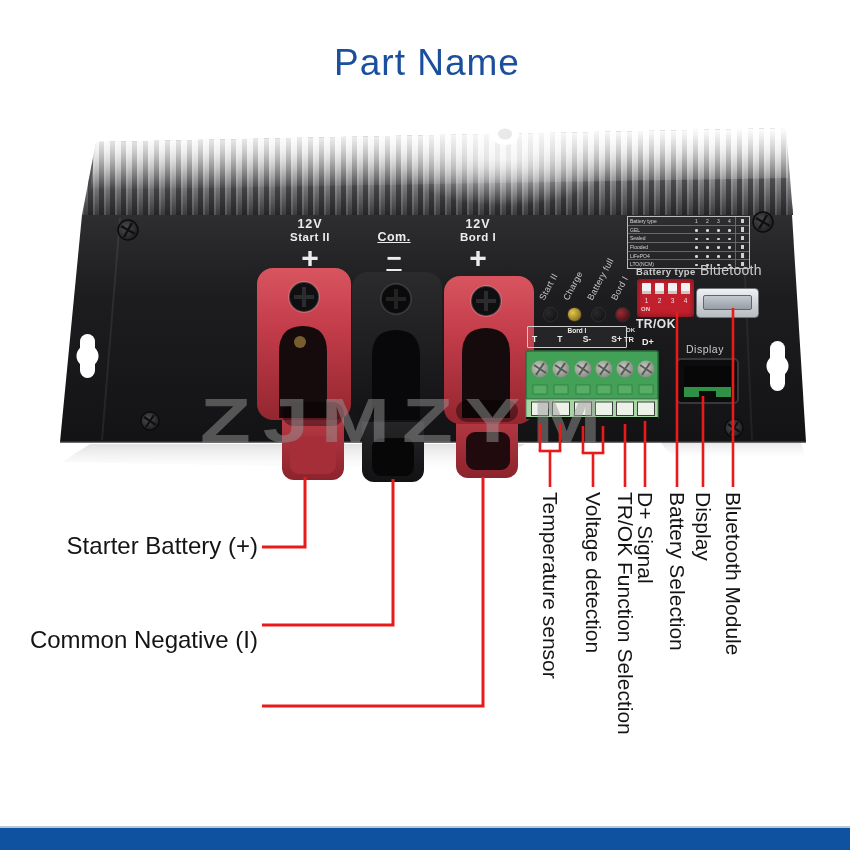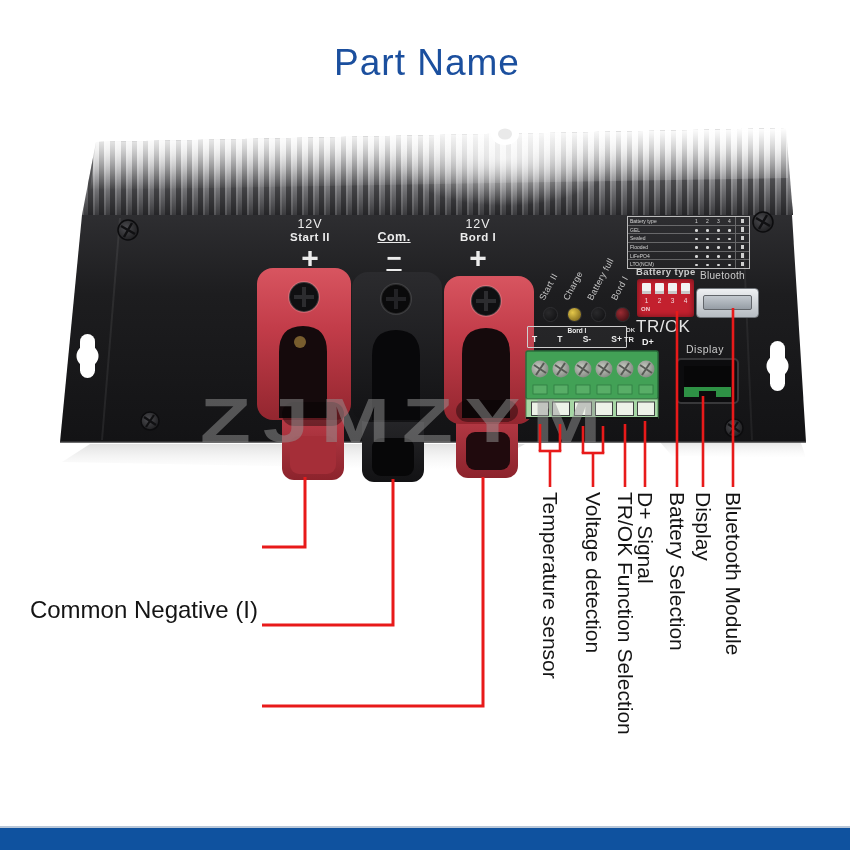--- a/index.html
+++ b/index.html
@@ -4,21 +4,21 @@
 <style>
   html,body{margin:0;padding:0;background:#ffffff;}
   #stage{position:relative;width:850px;height:850px;overflow:hidden;background:#ffffff;
          font-family:"Liberation Sans",sans-serif;}
   .abs{position:absolute;}
   
   #title{left:4px;right:0;top:42px;text-align:center;font-size:37px;letter-spacing:1px;
          font-weight:500;}
   
   .tlabel{width:80px;text-align:center;color:#ececec;line-height:13px;}
-  .tlabel .volt{font-size:12.5px;font-weight:normal;letter-spacing:1px;}
+  .tlabel .volt{font-size:12.5px;font-weight:bold;letter-spacing:1px;}
   .tlabel .tname{font-size:11.5px;font-weight:bold;letter-spacing:.5px;}
   .tlabel .sign{font-size:30px;font-weight:bold;line-height:26px;margin-top:1px;}
   
   #btable{left:627px;top:216px;width:121px;height:51px;border:1.2px solid rgba(225,225,225,.8);
           display:flex;flex-direction:column;color:#d4d4d4;}
   #btable .trow{flex:1;display:flex;align-items:center;border-bottom:.5px solid rgba(220,220,220,.35);}
   #btable .trow:last-child{border-bottom:none;}
   #btable .tlab{flex:1.55;font-size:5px;padding-left:2px;white-space:nowrap;overflow:hidden;}
   #btable .tcell{width:11px;font-size:5px;text-align:center;}
   #btable .dot{display:inline-block;width:2.5px;height:2.5px;border-radius:50%;background:#d8d8d8;}
@@ -27,22 +27,22 @@
   #btable .bar{width:2.5px;height:60%;background:#cfcfcf;}
   .etch{color:#cbcbcb;}
   #battype-label{left:636px;top:266px;font-size:9.5px;font-weight:bold;letter-spacing:.4px;}
   
   #dip{left:637px;top:279px;width:57px;height:38px;background:#c3202e;border-radius:3px;
        box-shadow:inset 0 0 6px rgba(0,0,0,.45);}
   #dip .sw{position:absolute;top:4px;width:9px;height:11px;background:#f2f2f2;border-radius:1px;
        box-shadow:inset 0 -3px 0 #c9c9c9;}
   #dip .num{position:absolute;top:18px;width:9px;text-align:center;font-size:6.5px;color:#f3dadd;}
   #dip .on{position:absolute;left:4px;top:27px;font-size:6px;color:#f0cfd3;font-weight:bold;}
-  #trok{left:636px;top:317px;font-size:17px;font-weight:normal;color:#e4e4e4;letter-spacing:.5px;}
-  #bt-label{left:700px;top:270px;font-size:10px;letter-spacing:.3px;}
+  #trok{left:636px;top:317px;font-size:12px;font-weight:bold;color:#e4e4e4;letter-spacing:.5px;}
+  #bt-label{left:700px;top:262px;font-size:14px;letter-spacing:.3px;}
   #bt-module{left:696px;top:288px;width:61px;height:28px;border-radius:4px;border:1px solid #70757a;
        background:linear-gradient(180deg,#eef0f2,#b6bcc2);}
   #bt-module .inner{margin:6px 6px;height:13px;border-radius:2px;border:1px solid #62666b;
        background:linear-gradient(180deg,#c3c9cf,#969da5);}
   #disp-label{left:686px;top:343px;font-size:10.5px;letter-spacing:.5px;}
   
   .led{width:13px;height:13px;border-radius:50%;border:1.5px solid #2f2f32;}
   .led-dark{background:radial-gradient(circle at 35% 35%,#2a2a2c,#0d0d0f);}
   .led-amber{background:radial-gradient(circle at 35% 35%,#e5c84a,#6d5714);}
   .led-red{background:radial-gradient(circle at 35% 35%,#9c2c33,#340a0e);}
@@ -394,21 +394,22 @@
       <polyline points="581.7,453 604.3,453"></polyline>
         <polyline points="593,453 593,487"></polyline>
     </g>
     <polyline points="625,424 625,487" stroke-width="2.6"></polyline>
     <polyline points="645,421 645,487" stroke-width="2.6"></polyline>
     <polyline points="677,311 677,487" stroke-width="2.6"></polyline>
     <polyline points="703,396 703,487" stroke-width="2.6"></polyline>
     <polyline points="733,308 733,487" stroke-width="2.6"></polyline>
   </svg>
 
-  <div class="abs lleft" style="top:596px;">Common Negative (I)</div>
+  <div class="abs lleft" style="top:532px;">Starter Battery (+)</div>
+  <div class="abs lleft" style="top:626px;">Common Negative (I)</div>
 
   <div class="abs lvert" style="left:562px;">Temperature sensor</div>
   <div class="abs lvert" style="left:605px;">Voltage detection</div>
   <div class="abs lvert" style="left:637px;">TR/OK Function Selection</div>
   <div class="abs lvert" style="left:657px;">D+ Signal</div>
   <div class="abs lvert" style="left:689px;">Battery Selection</div>
   <div class="abs lvert" style="left:715px;">Display</div>
   <div class="abs lvert" style="left:745px;">Bluetooth Module</div>
 
   <div class="abs" id="footer-bar" style="background:#0f529f;"></div>

